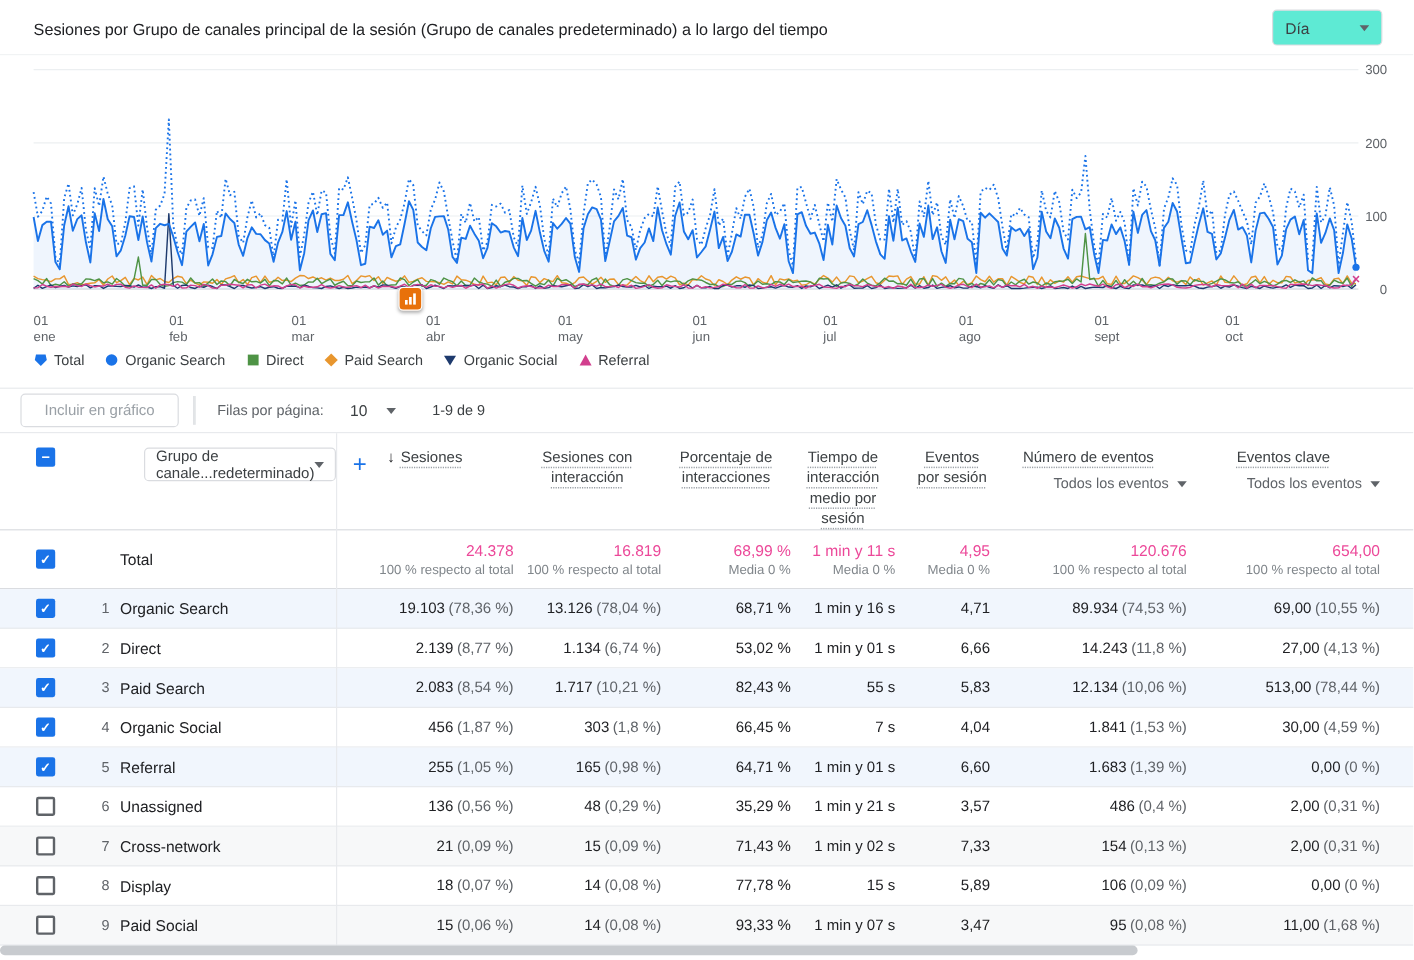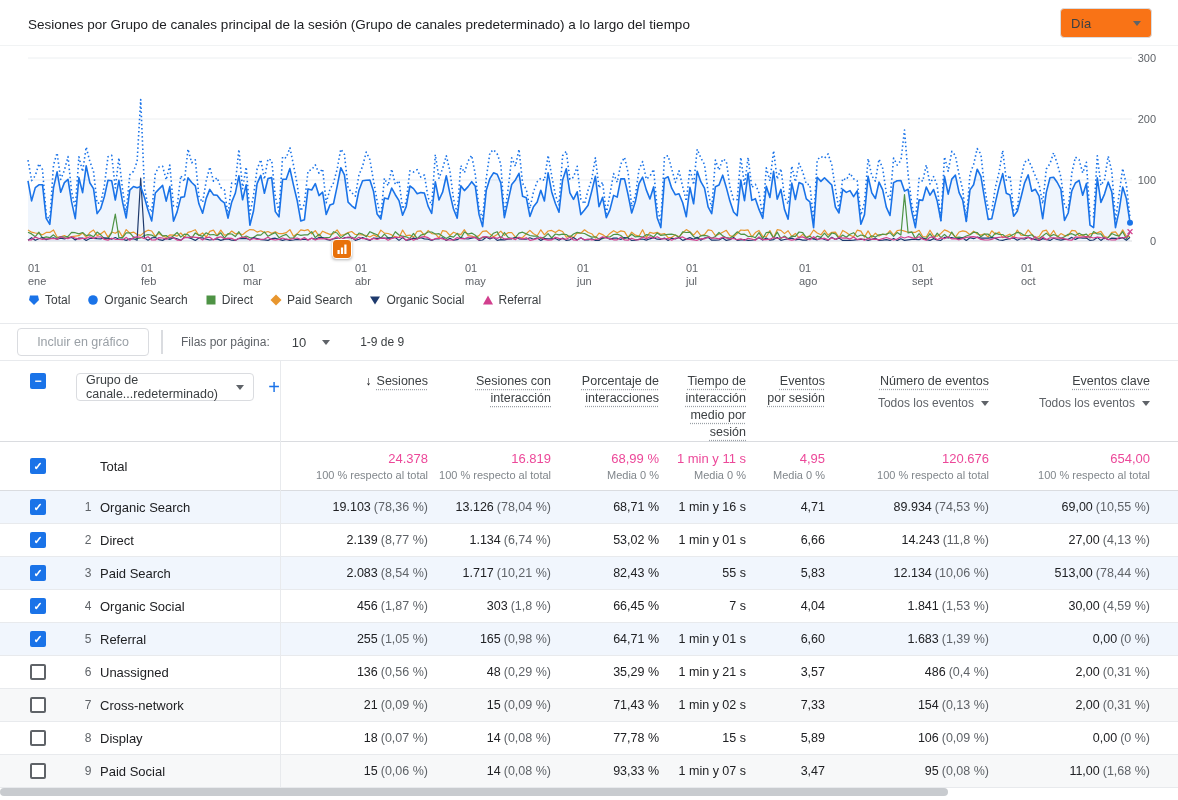--- a/index.html
+++ b/index.html
@@ -4,21 +4,21 @@
 <style>
   html,body{margin:0;padding:0;background:#fff;}
   body{font-family:"Liberation Sans",sans-serif;color:#202124;}
   .page{position:relative;width:1178px;height:800px;background:#fff;overflow:hidden;}
 
   
   .titlebar{position:relative;height:45px;border-bottom:1px solid #f1f3f4;}
   .title{position:absolute;left:28px;top:17px;font-size:13.5px;color:#202124;font-weight:500;}
   .interval-select{position:absolute;right:26px;top:8px;width:92px;height:30px;border:1px solid #dadce0;
     border-radius:4px;display:flex;align-items:center;justify-content:space-between;padding:0 10px;
-    box-sizing:border-box;font-size:13px;color:#3c4043;cursor:pointer;background:#f97316;}
+    box-sizing:border-box;font-size:13px;color:#3c4043;cursor:pointer;background:#5eead4;}
   .caret{width:0;height:0;border-left:4px solid transparent;border-right:4px solid transparent;border-top:5px solid #5f6368;}
 
   
   .chart-section{position:relative;height:277px;border-bottom:1px solid #e8eaed;}
   #chart-svg{position:absolute;left:0;top:0;}
   .insight-icon{position:absolute;left:332px;top:193px;width:18px;height:18px;background:#e8710a;border:1px solid #fff;
     border-radius:4px;box-shadow:0 1px 3px rgba(0,0,0,.3);display:flex;align-items:center;justify-content:center;cursor:pointer;}
   .xt{position:absolute;top:216px;font-size:11px;line-height:13px;color:#5f6368;}
   .legend{position:absolute;left:28px;top:247px;display:flex;align-items:center;gap:17px;}
   .li{display:flex;align-items:center;gap:5px;cursor:pointer;}
@@ -43,26 +43,26 @@
   .table{position:relative;}
   .col-divider{position:absolute;left:280px;top:0;bottom:0;width:1px;background:#e8eaed;}
   .grid{display:grid;grid-template-columns:76px 24px 180px 148px 123px 108px 87px 79px 164px 161px;padding-right:28px;}
   .thead{min-height:80px;box-sizing:border-box;padding-top:12px;border-bottom:1px solid #dadce0;align-items:start;}
   .cb{width:16px;height:16px;border-radius:2px;box-sizing:border-box;display:flex;align-items:center;justify-content:center;cursor:pointer;}
   .cb[data-checked="true"],.cb[data-checked="mixed"]{background:#1a73e8;}
   .cb[data-checked="false"]{background:#fff;border:2px solid #5f6368;}
   .cb[data-checked="true"]::after{content:"\2713";color:#fff;font-size:11px;font-weight:bold;}
   .cb[data-checked="mixed"]::after{content:"\2212";color:#fff;font-size:12px;font-weight:bold;}
   .cb-c{display:flex;justify-content:flex-start;padding-left:30px;box-sizing:border-box;}
-  .dim-area{grid-column:2/4;display:flex;align-items:center;gap:14px;}
+  .dim-area{grid-column:2/4;display:flex;align-items:center;gap:14px;margin-left:44px;}
   .dim-select{width:200px;height:28px;border:1px solid #dadce0;border-radius:4px;box-sizing:border-box;display:flex;
     align-items:center;justify-content:space-between;padding:0 9px;font-size:12.5px;color:#3c4043;cursor:pointer;}
   .add-dim{color:#1a73e8;font-size:20px;line-height:20px;cursor:pointer;}
   .add-dim::before{content:"+";}
-  .hcell{text-align:right;font-size:12.5px;color:#3c4043;line-height:17px;}
+  .hcell{text-align:center;font-size:12.5px;color:#3c4043;line-height:17px;}
   .hc-pad{padding-left:16px;box-sizing:border-box;}
   .htitle{text-decoration:underline dotted #9aa0a6;text-underline-offset:4px;cursor:pointer;}
   .sort-arrow{margin-right:5px;color:#202124;}
   .sort-arrow::before{content:"\2193";}
   .hfilter{display:flex;align-items:center;justify-content:flex-end;gap:7px;margin-top:5px;font-size:12px;color:#5f6368;cursor:pointer;}
 
   .trow{align-items:center;border-bottom:1px solid #e8eaed;}
   .total-row{height:48px;border-bottom:1px solid #dadce0;}
   .dr{height:32px;font-size:12.5px;}
   .c.num{color:#5f6368;font-size:12px;text-align:center;}

